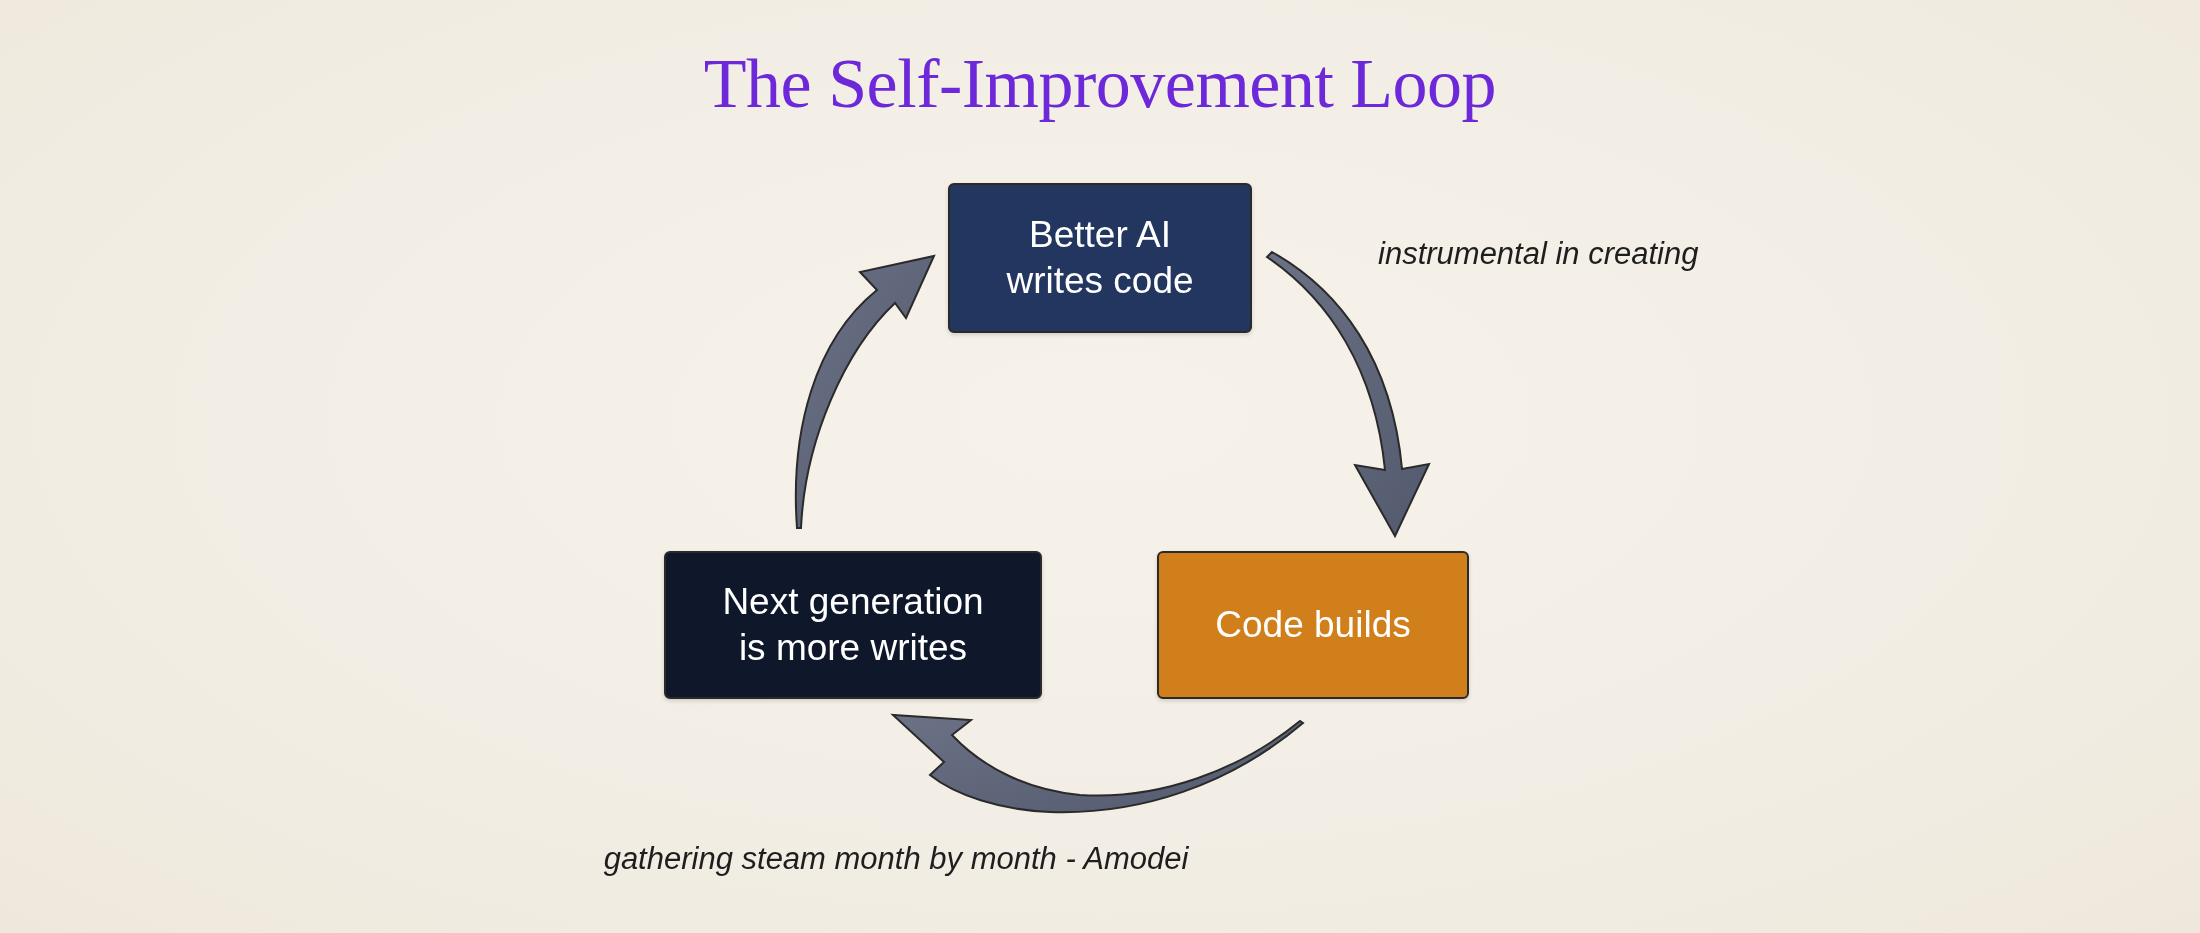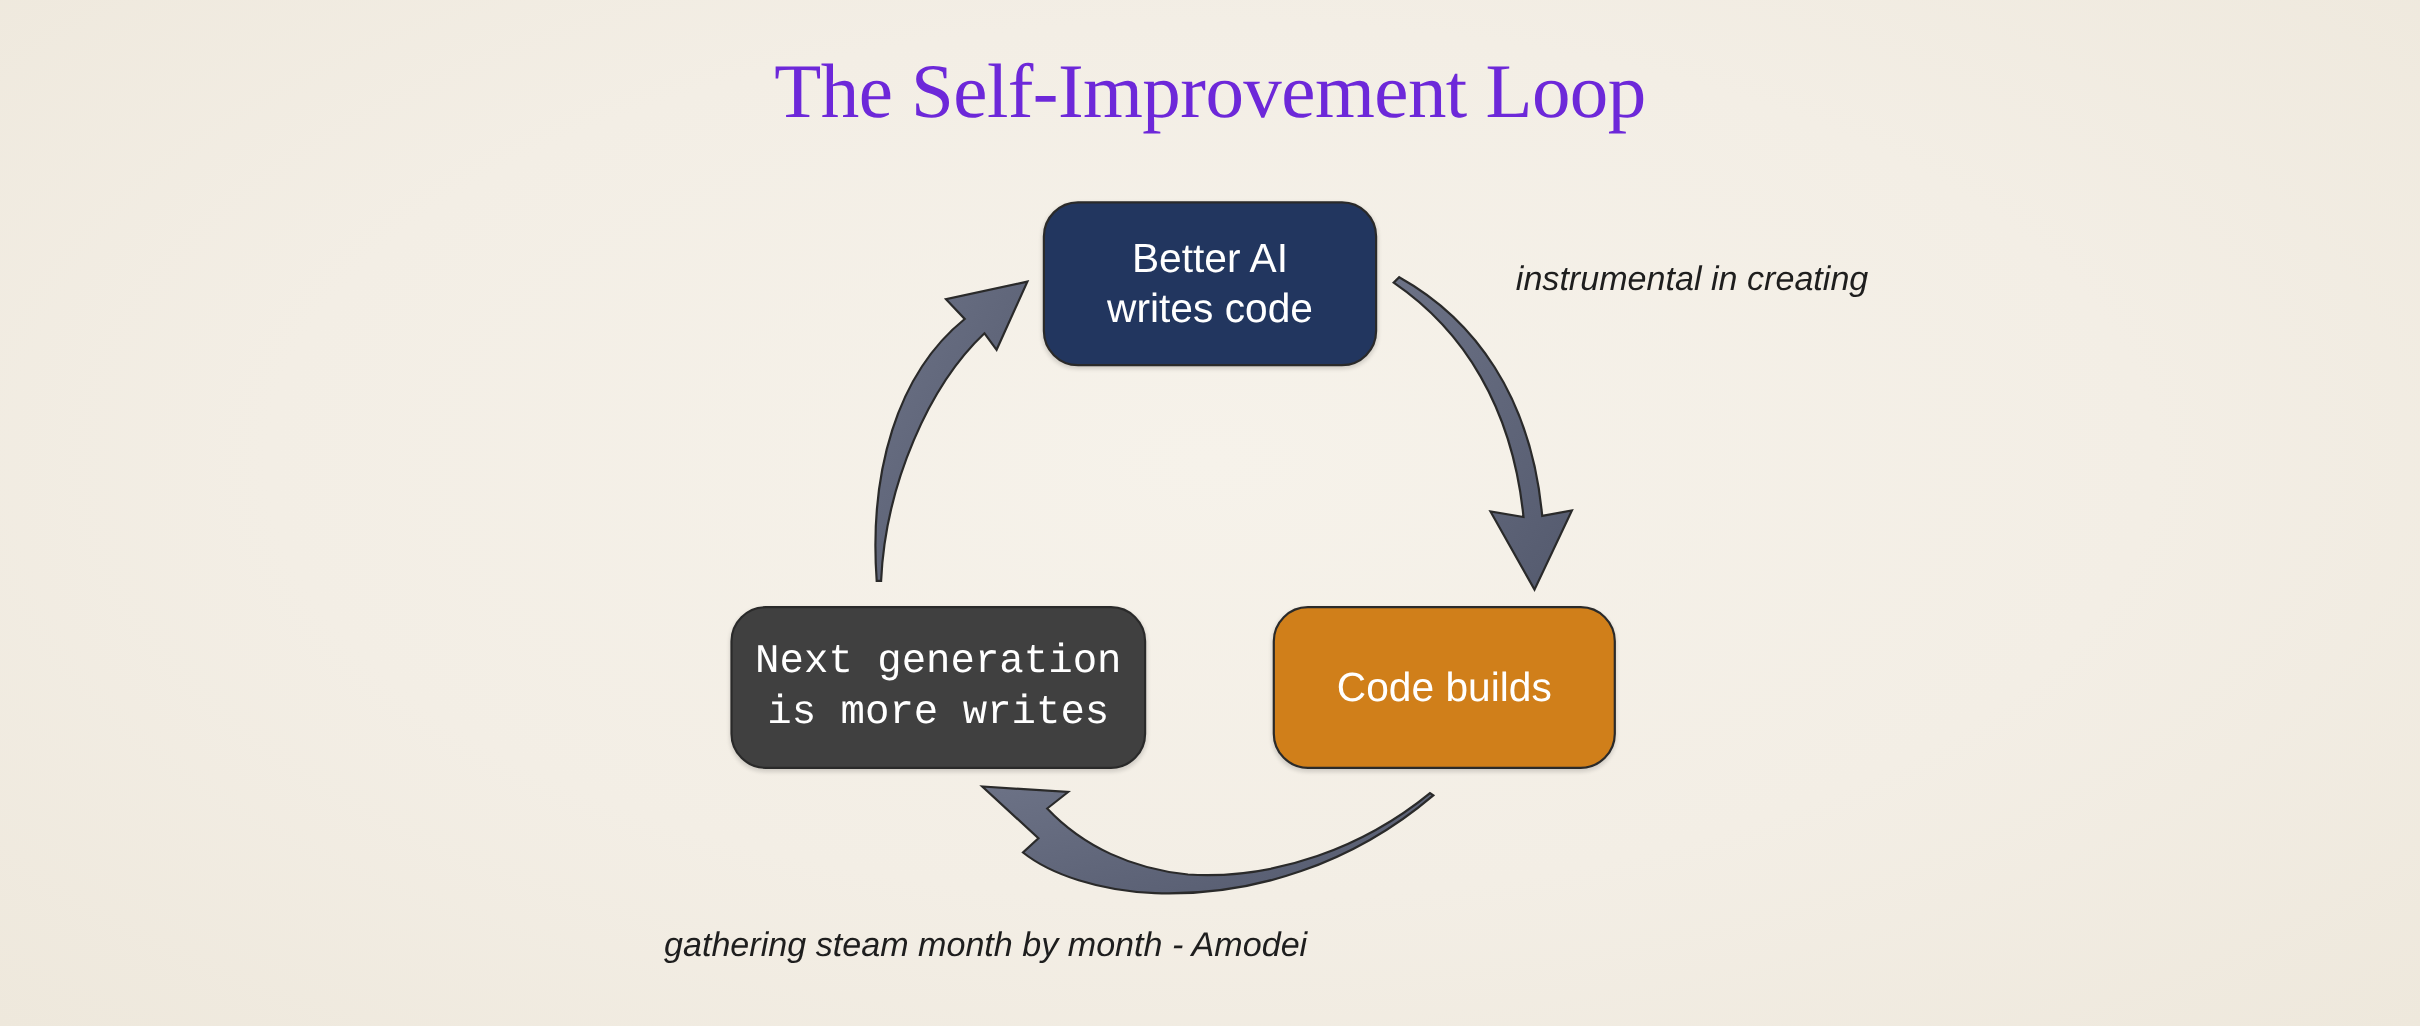--- a/index.html
+++ b/index.html
@@ -27,21 +27,21 @@
       text-align: center;
       font-family: "Liberation Serif", "DejaVu Serif", serif;
       font-size: 70px;
       color: #6d28d9;
       letter-spacing: -0.5px;
     }
     .node {
       position: absolute;
       box-sizing: border-box;
       border: 2px solid #2a2a2a;
-      border-radius: 32px;
+      border-radius: 6px;
       display: flex;
       flex-direction: column;
       align-items: center;
       justify-content: center;
       color: #ffffff;
       font-family: "Liberation Sans", "DejaVu Sans", sans-serif;
       font-size: 37px;
       line-height: 46px;
       text-align: center;
       box-shadow: 0 2px 4px rgba(0,0,0,0.15);
@@ -111,21 +111,21 @@
 
 <div class="node node-top" style="background:#22365f;">
   <span>Better AI</span>
   <span>writes code</span>
 </div>
 
 <div class="node node-right" style="background:#d07f1a;">
   <span>Code builds</span>
 </div>
 
-<div class="node node-left" style="background:#404040;font-family:Liberation Mono, monospace;">
+<div class="node node-left" style="background:#0f172a;">
   <span>Next generation</span>
   <span>is more writes</span>
 </div>
 
 <div class="annotation ann-openai">
   <span>instrumental in creating</span>
 </div>
 
 <div class="annotation ann-amodei">
   <span>gathering steam month by month - Amodei</span>

